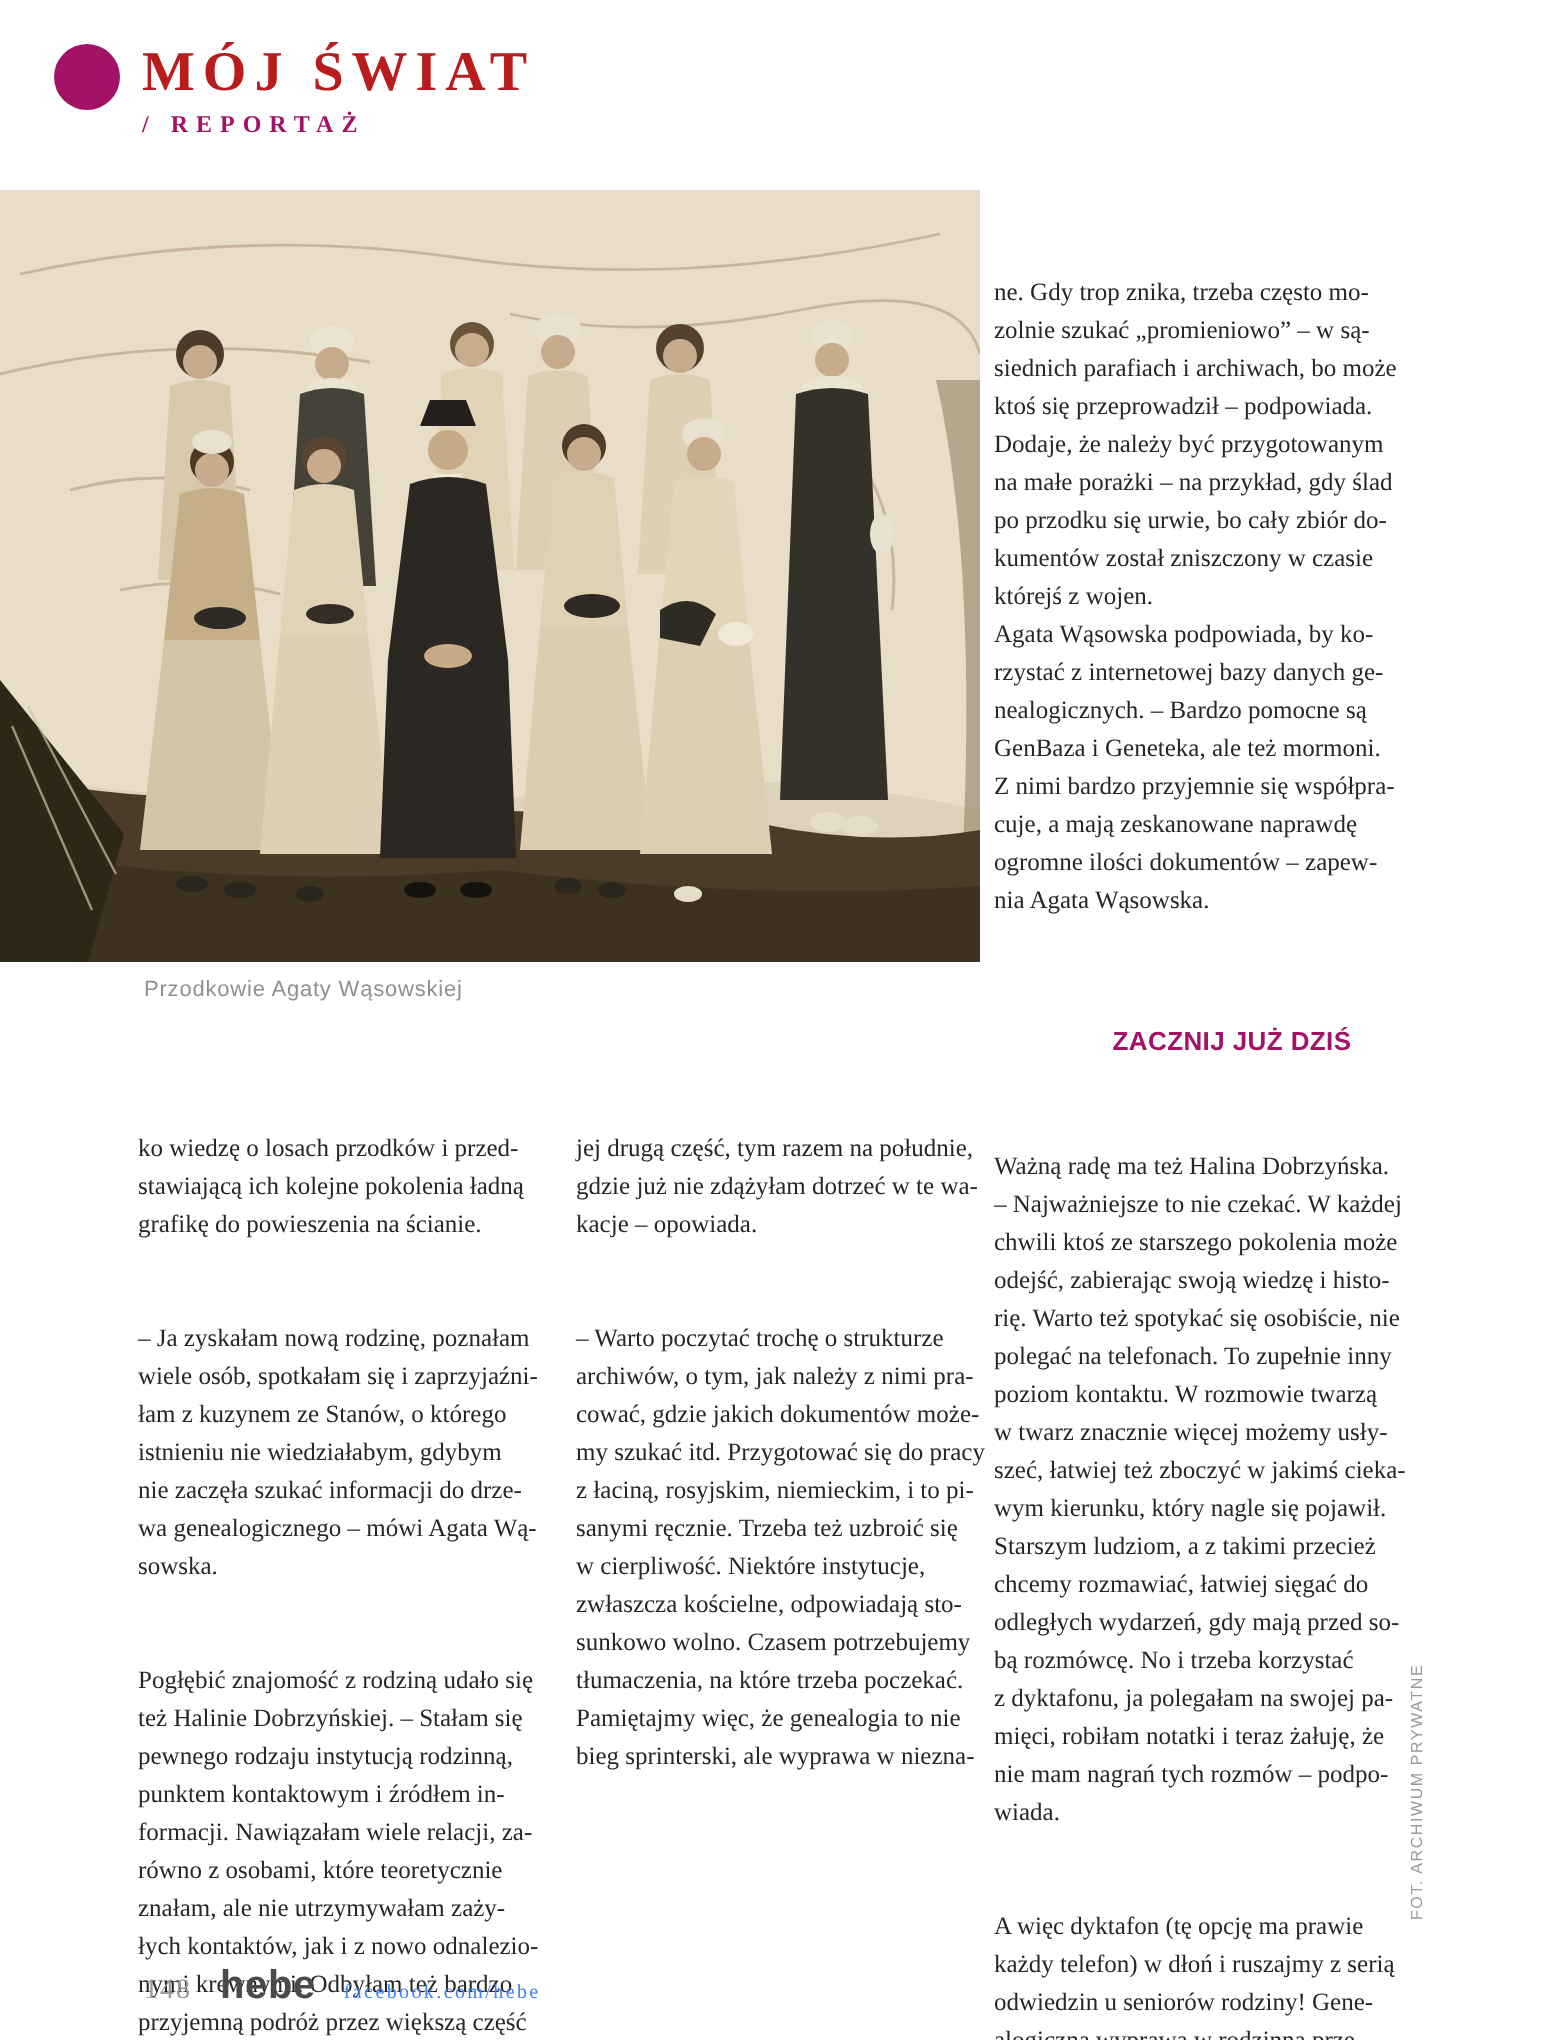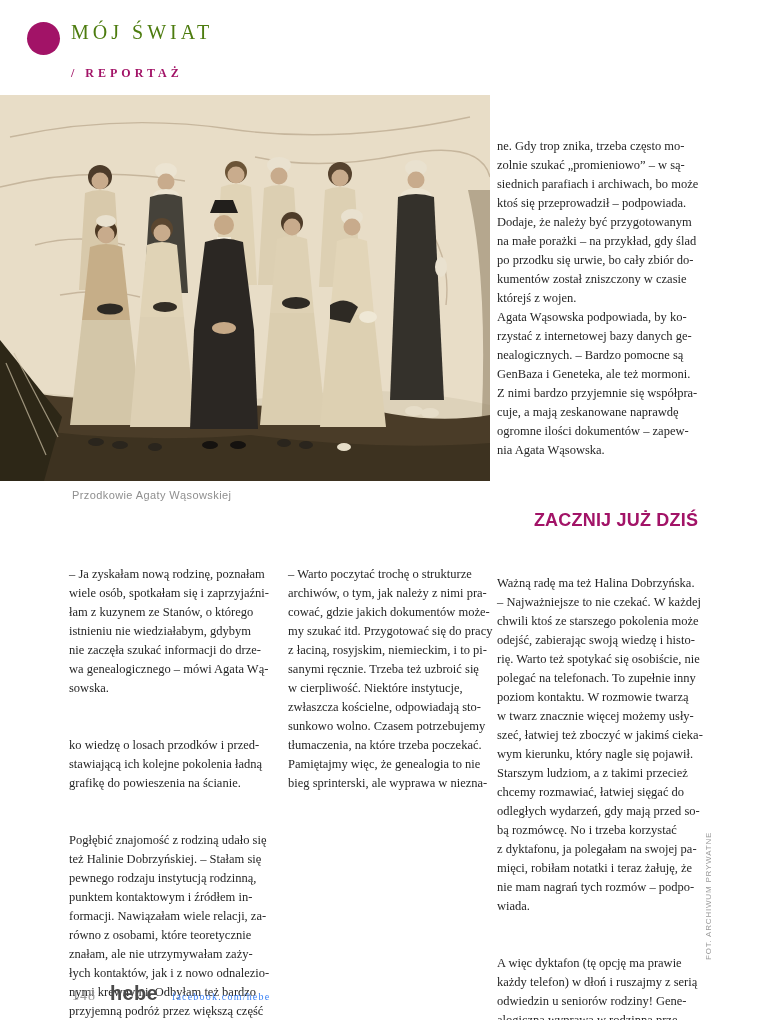--- a/index.html
+++ b/index.html
@@ -1,33 +1,33 @@
 <!DOCTYPE html>
 <html lang="pl"><head>
 <meta charset="utf-8">
 <style>
   html,body{margin:0;padding:0;background:#ffffff;}
   .page{position:relative;width:775px;height:1020px;background:#ffffff;overflow:hidden;
         font-family:"Liberation Serif",serif;color:#2b2b2b;}
   
   .logo-dot{position:absolute;left:27px;top:22px;width:33px;height:33px;border-radius:50%;background:#a21367;}
   .hdr{position:absolute;left:71px;top:21px;}
-  .hdr-title{font-family:"Liberation Serif",serif;font-weight:400;font-size:20px;letter-spacing:4px;color:#4d7c0f;}
-  .hdr-sub{margin-top:22px;font-family:"Liberation Serif",serif;font-weight:700;font-size:12px;letter-spacing:4px;color:#a21367;}
+  .hdr-title{font-family:"Liberation Serif",serif;font-weight:700;font-size:28px;letter-spacing:4px;color:#b91c1c;}
+  .hdr-sub{margin-top:2px;font-family:"Liberation Serif",serif;font-weight:700;font-size:12px;letter-spacing:4px;color:#a21367;}
   
   .photo{position:absolute;left:0;top:95px;width:490px;height:386px;}
   .caption{position:absolute;left:72px;top:489px;font-family:"Liberation Sans",sans-serif;
            font-size:11px;letter-spacing:0.4px;color:#8f8f8f;text-align:right;}
   
   .col{position:absolute;font-size:12.5px;line-height:19px;white-space:pre;color:#262626;}
   .col-left{left:69px;top:527px;width:230px;}
   .col-mid{left:288px;top:527px;width:228px;}
   .col-right{left:497px;top:99px;width:238px;}
   .col p{margin:0;white-space:pre;}
-  .col-heading{font-family:"Liberation Sans",sans-serif;font-weight:700;font-size:18px;
+  .col-heading{font-family:"Liberation Sans",sans-serif;font-weight:700;font-size:13px;
                letter-spacing:0.2px;color:#a21367;text-align:center;margin:13px 0 6px 0;white-space:normal;}
   .gap-top{margin-top:18px;}
   
   .credit{position:absolute;left:704px;top:828px;height:132px;
           writing-mode:vertical-rl;transform:rotate(180deg);
           font-family:"Liberation Sans",sans-serif;font-size:8px;letter-spacing:0.8px;color:#9a9a9a;}
   
   .footer{position:absolute;left:72px;top:982px;display:flex;align-items:baseline;gap:14px;}
   .footer .pageno{font-family:"Liberation Serif",serif;font-size:14px;color:#9b9b9b;letter-spacing:1px;}
   .footer .brand{font-family:Liberation Sans, sans-serif;font-weight:700;font-size:20px;color:#4a4a4a;letter-spacing:0.3px;}
@@ -139,45 +139,48 @@
       <ellipse cx="344" cy="352" rx="7" ry="4" fill="#e6ddc8"></ellipse>
 
       <ellipse cx="414" cy="316" rx="9" ry="5" fill="#e6ddc8"></ellipse>
         <ellipse cx="430" cy="318" rx="9" ry="5" fill="#e6ddc8"></ellipse>
     </g>
   </svg>
 
   <div class="caption">Przodkowie Agaty Wąsowskiej</div>
 
   <div class="col col-left">
+    <p>ko wiedzę o losach przodków i przed-
+stawiającą ich kolejne pokolenia ładną
+grafikę do powieszenia na ścianie.</p>
     <p>– Ja zyskałam nową rodzinę, poznałam
 wiele osób, spotkałam się i zaprzyjaźni-
 łam z kuzynem ze Stanów, o którego
 istnieniu nie wiedziałabym, gdybym
 nie zaczęła szukać informacji do drze-
 wa genealogicznego – mówi Agata Wą-
 sowska.</p>
-    <p>ko wiedzę o losach przodków i przed-
-stawiającą ich kolejne pokolenia ładną
-grafikę do powieszenia na ścianie.</p>
     <p>Pogłębić znajomość z rodziną udało się
 też Halinie Dobrzyńskiej. – Stałam się
 pewnego rodzaju instytucją rodzinną,
 punktem kontaktowym i źródłem in-
 formacji. Nawiązałam wiele relacji, za-
 równo z osobami, które teoretycznie
 znałam, ale nie utrzymywałam zaży-
 łych kontaktów, jak i z nowo odnalezio-
 nymi krewnymi. Odbyłam też bardzo
 przyjemną podróż przez większą część
 Polski, odwiedzając naszą rozrzuconą
 po całym kraju rodzinę. Latem planuję</p>
   </div>
 
   <div class="col col-mid">
+    <p>jej drugą część, tym razem na południe,
+gdzie już nie zdążyłam dotrzeć w te wa-
+kacje – opowiada.</p>
     <p>– Warto poczytać trochę o strukturze
 archiwów, o tym, jak należy z nimi pra-
 cować, gdzie jakich dokumentów może-
 my szukać itd. Przygotować się do pracy
 z łaciną, rosyjskim, niemieckim, i to pi-
 sanymi ręcznie. Trzeba też uzbroić się
 w cierpliwość. Niektóre instytucje,
 zwłaszcza kościelne, odpowiadają sto-
 sunkowo wolno. Czasem potrzebujemy
 tłumaczenia, na które trzeba poczekać.

